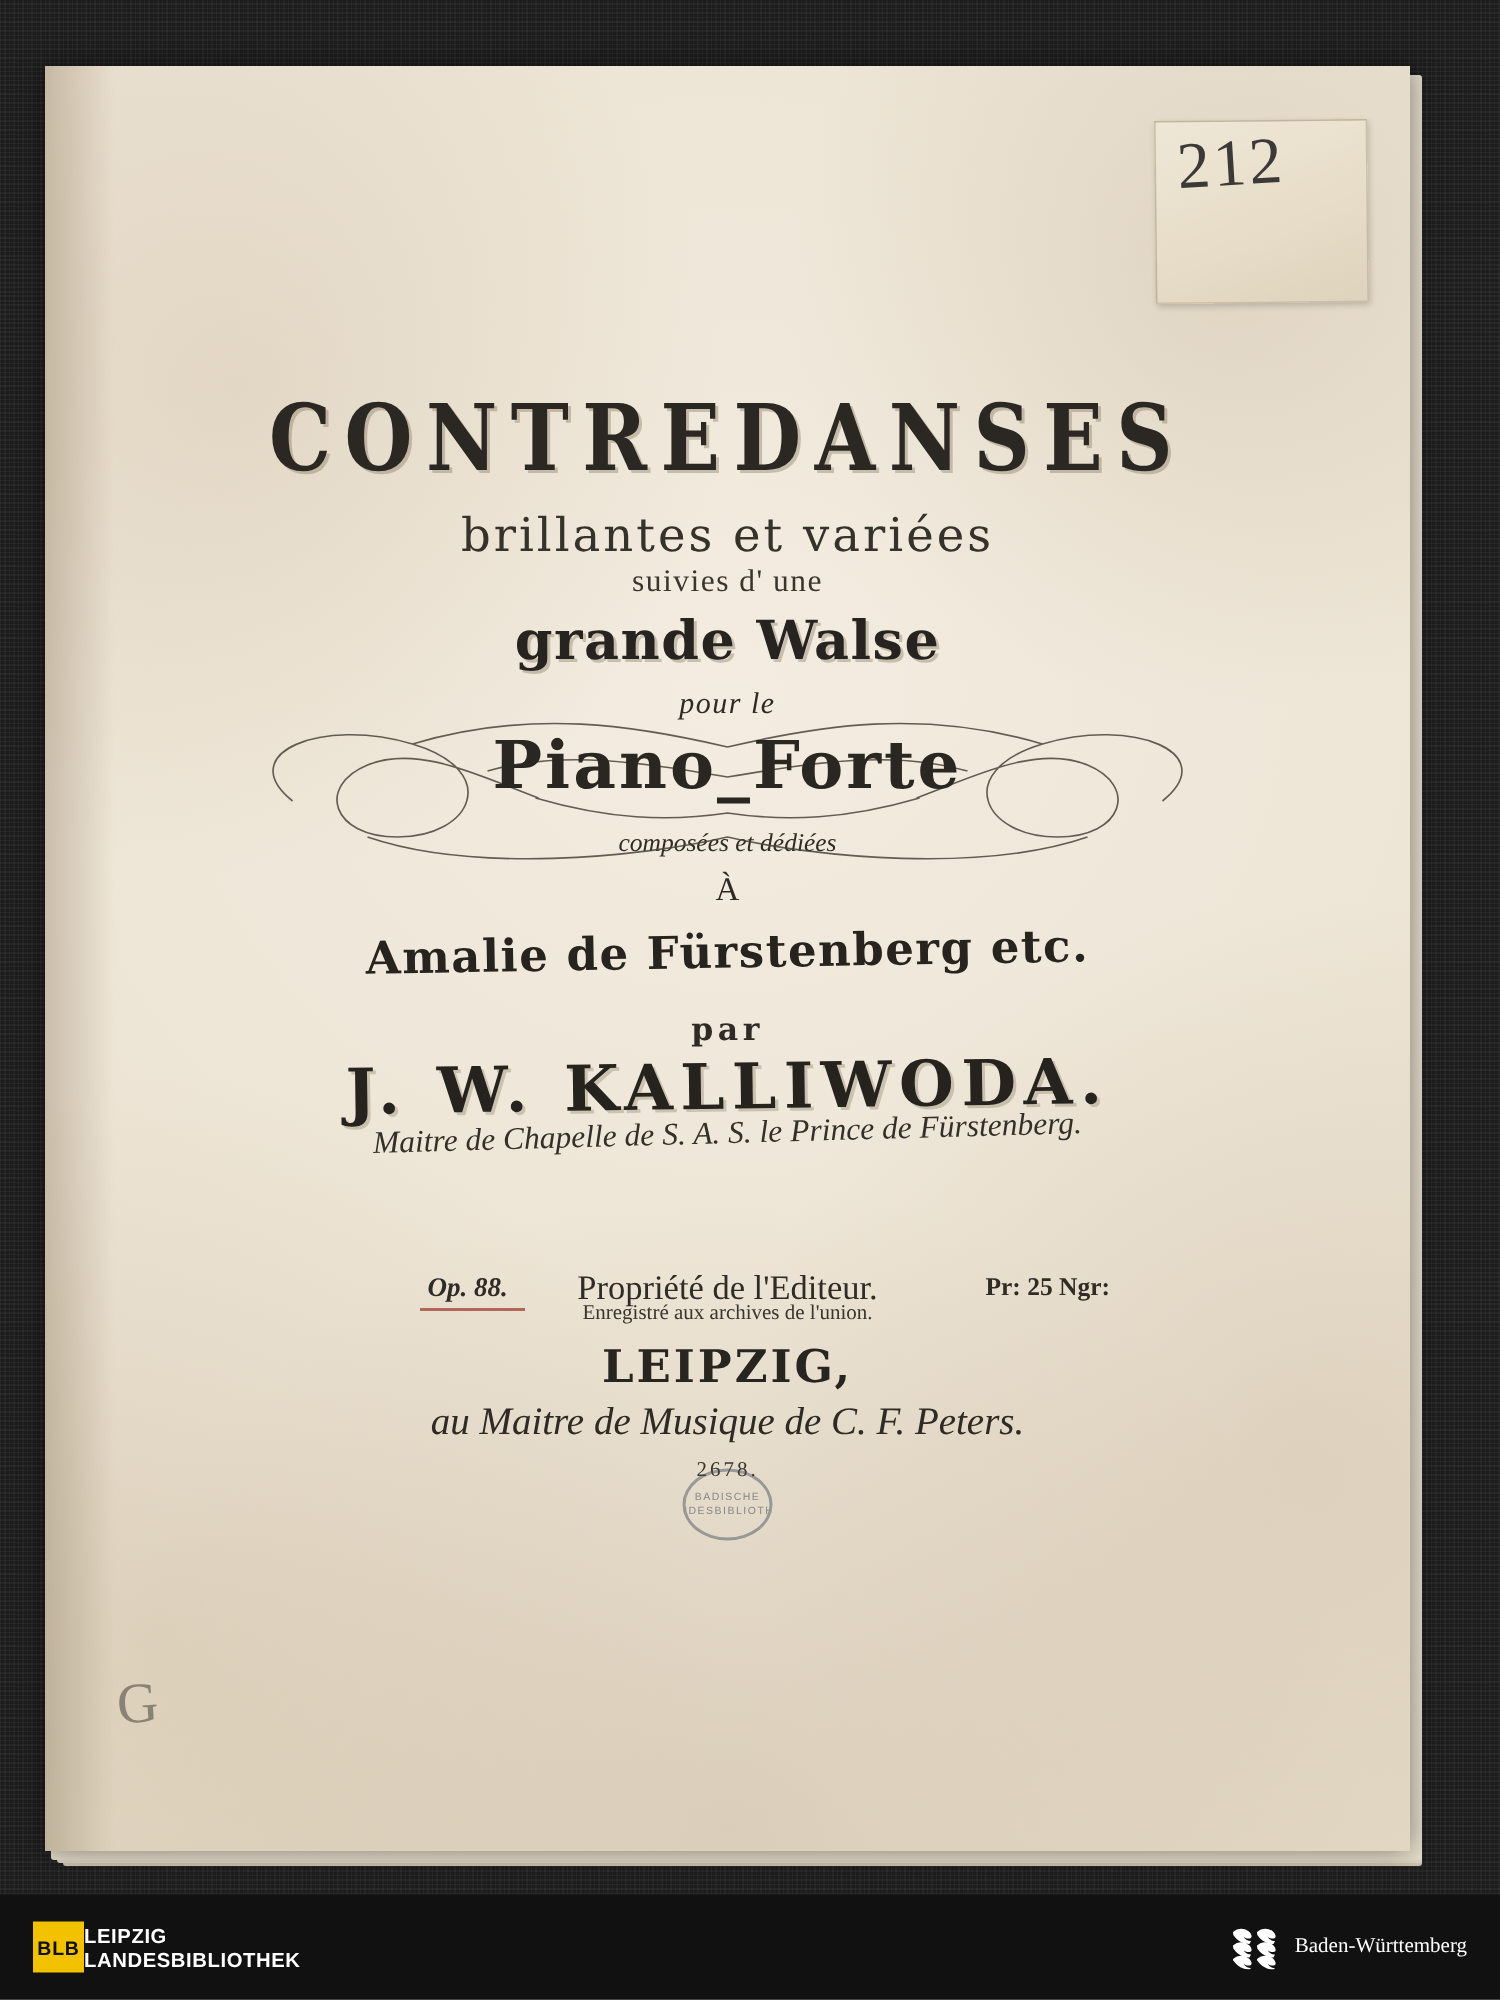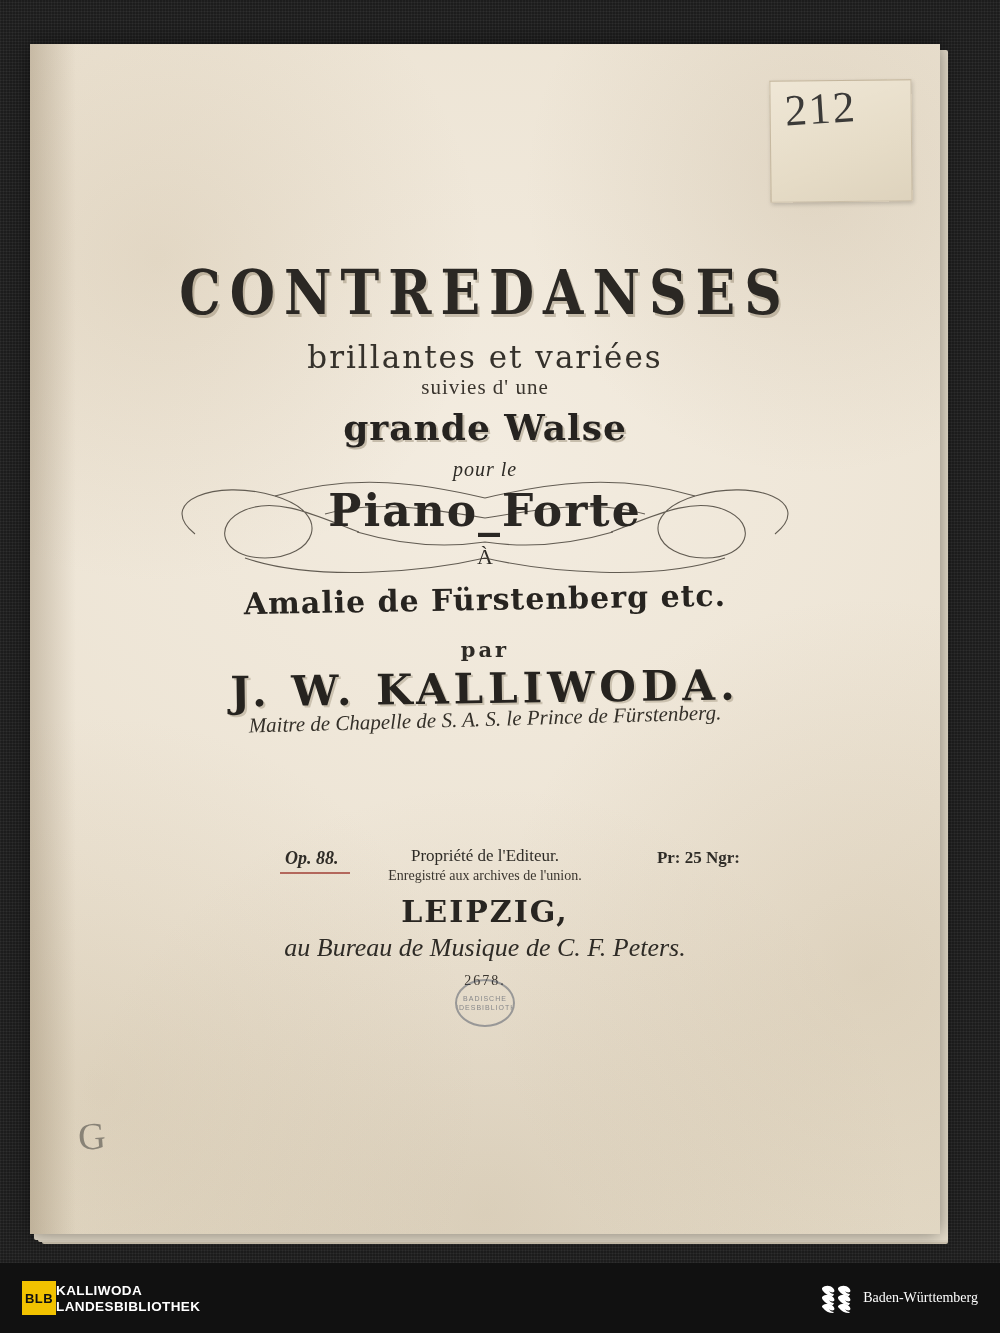--- a/index.html
+++ b/index.html
@@ -255,21 +255,21 @@
     background: #a5493f;
     opacity: 0.8;
   }
   .propriete {
     position: absolute;
     left: 50%;
     transform: translateX(-50%);
     top: 0px;
     text-align: center;
     font-family: "Liberation Serif", serif;
-    font-size: 17px;
+    font-size: 23px;
     color: #2f2c27;
   }
   .enregistre {
     position: absolute;
     left: 50%;
     transform: translateX(-50%);
     top: 22px;
     text-align: center;
     font-family: "Liberation Serif", serif;
     font-size: 14px;
@@ -427,54 +427,55 @@
           <path d="M200,52 C250,38 300,46 360,56 C420,46 470,38 520,52"></path>
         </g>
       </svg>
 
       <div class="t-contredanses">CONTREDANSES</div>
       <div class="t-brillantes">brillantes et variées</div>
       <div class="t-suivies">suivies d' une</div>
       <div class="t-grandewalse">grande Walse</div>
       <div class="t-pourle">pour le</div>
       <div class="t-pianoforte">Piano_Forte</div>
+      <div class="t-composees">composées et dédiées</div>
       <div class="t-a">À</div>
       <div class="t-amalie">Amalie de Fürstenberg etc.</div>
       <div class="t-par">par</div>
       <div class="t-kalliwoda">J. W. KALLIWODA.</div>
       <div class="t-maitre">Maitre de Chapelle de S. A. S. le Prince de Fürstenberg.</div>
     </div>
 
     <div id="imprint-row">
       <div class="op-num">Op. 88.</div>
       <div class="op-underline"></div>
       <div class="propriete">Propriété de l'Editeur.</div>
       <div class="enregistre">Enregistré aux archives de l'union.</div>
       <div class="price">Pr: 25 Ngr:</div>
     </div>
 
     <div id="publisher-block">
       <div class="city">LEIPZIG,</div>
-      <div class="bureau">au Bureau de Musique de C. F. Peters.</div>
+      <div class="bureau">au Maitre de Musique de C. F. Peters.</div>
       <div class="platenum">2678.</div>
     </div>
 
     <div id="stamp">
       <span>BADISCHE LANDESBIBLIOTHEK</span>
     </div>
 
     <div id="pencil-mark">G</div>
   </div>
 </div>
 
 <div id="footer">
   <div class="footer-left">
     <div class="blb-logo">BLB</div>
     <div class="blb-text">
-      <div>KALLIWODA</div>
+      <div>LEIPZIG</div>
       <div>LANDESBIBLIOTHEK</div>
     </div>
   </div>
   <div class="footer-right">
     <svg width="34" height="30" viewBox="0 0 34 30">
       <g fill="#ffffff">
         <path d="M3,5 c3,-3 8,-3 11,0 c1,1 2,3 1,4 c-2,1 -4,0 -5,-1 c1,2 3,3 5,3 l-1,2 c-4,0 -8,-2 -10,-5 c-1,-1 -1,-2 -1,-3z"></path>
         <path d="M3,14 c3,-3 8,-3 11,0 c1,1 2,3 1,4 c-2,1 -4,0 -5,-1 c1,2 3,3 5,3 l-1,2 c-4,0 -8,-2 -10,-5 c-1,-1 -1,-2 -1,-3z"></path>
         <path d="M3,23 c3,-3 8,-3 11,0 c1,1 2,3 1,4 c-2,1 -4,0 -5,-1 c1,2 3,3 5,3 l-1,1 c-4,0 -8,-2 -10,-5 c-1,-1 -1,-1 -1,-2z"></path>
         <path d="M19,5 c3,-3 8,-3 11,0 c1,1 2,3 1,4 c-2,1 -4,0 -5,-1 c1,2 3,3 5,3 l-1,2 c-4,0 -8,-2 -10,-5 c-1,-1 -1,-2 -1,-3z"></path>

